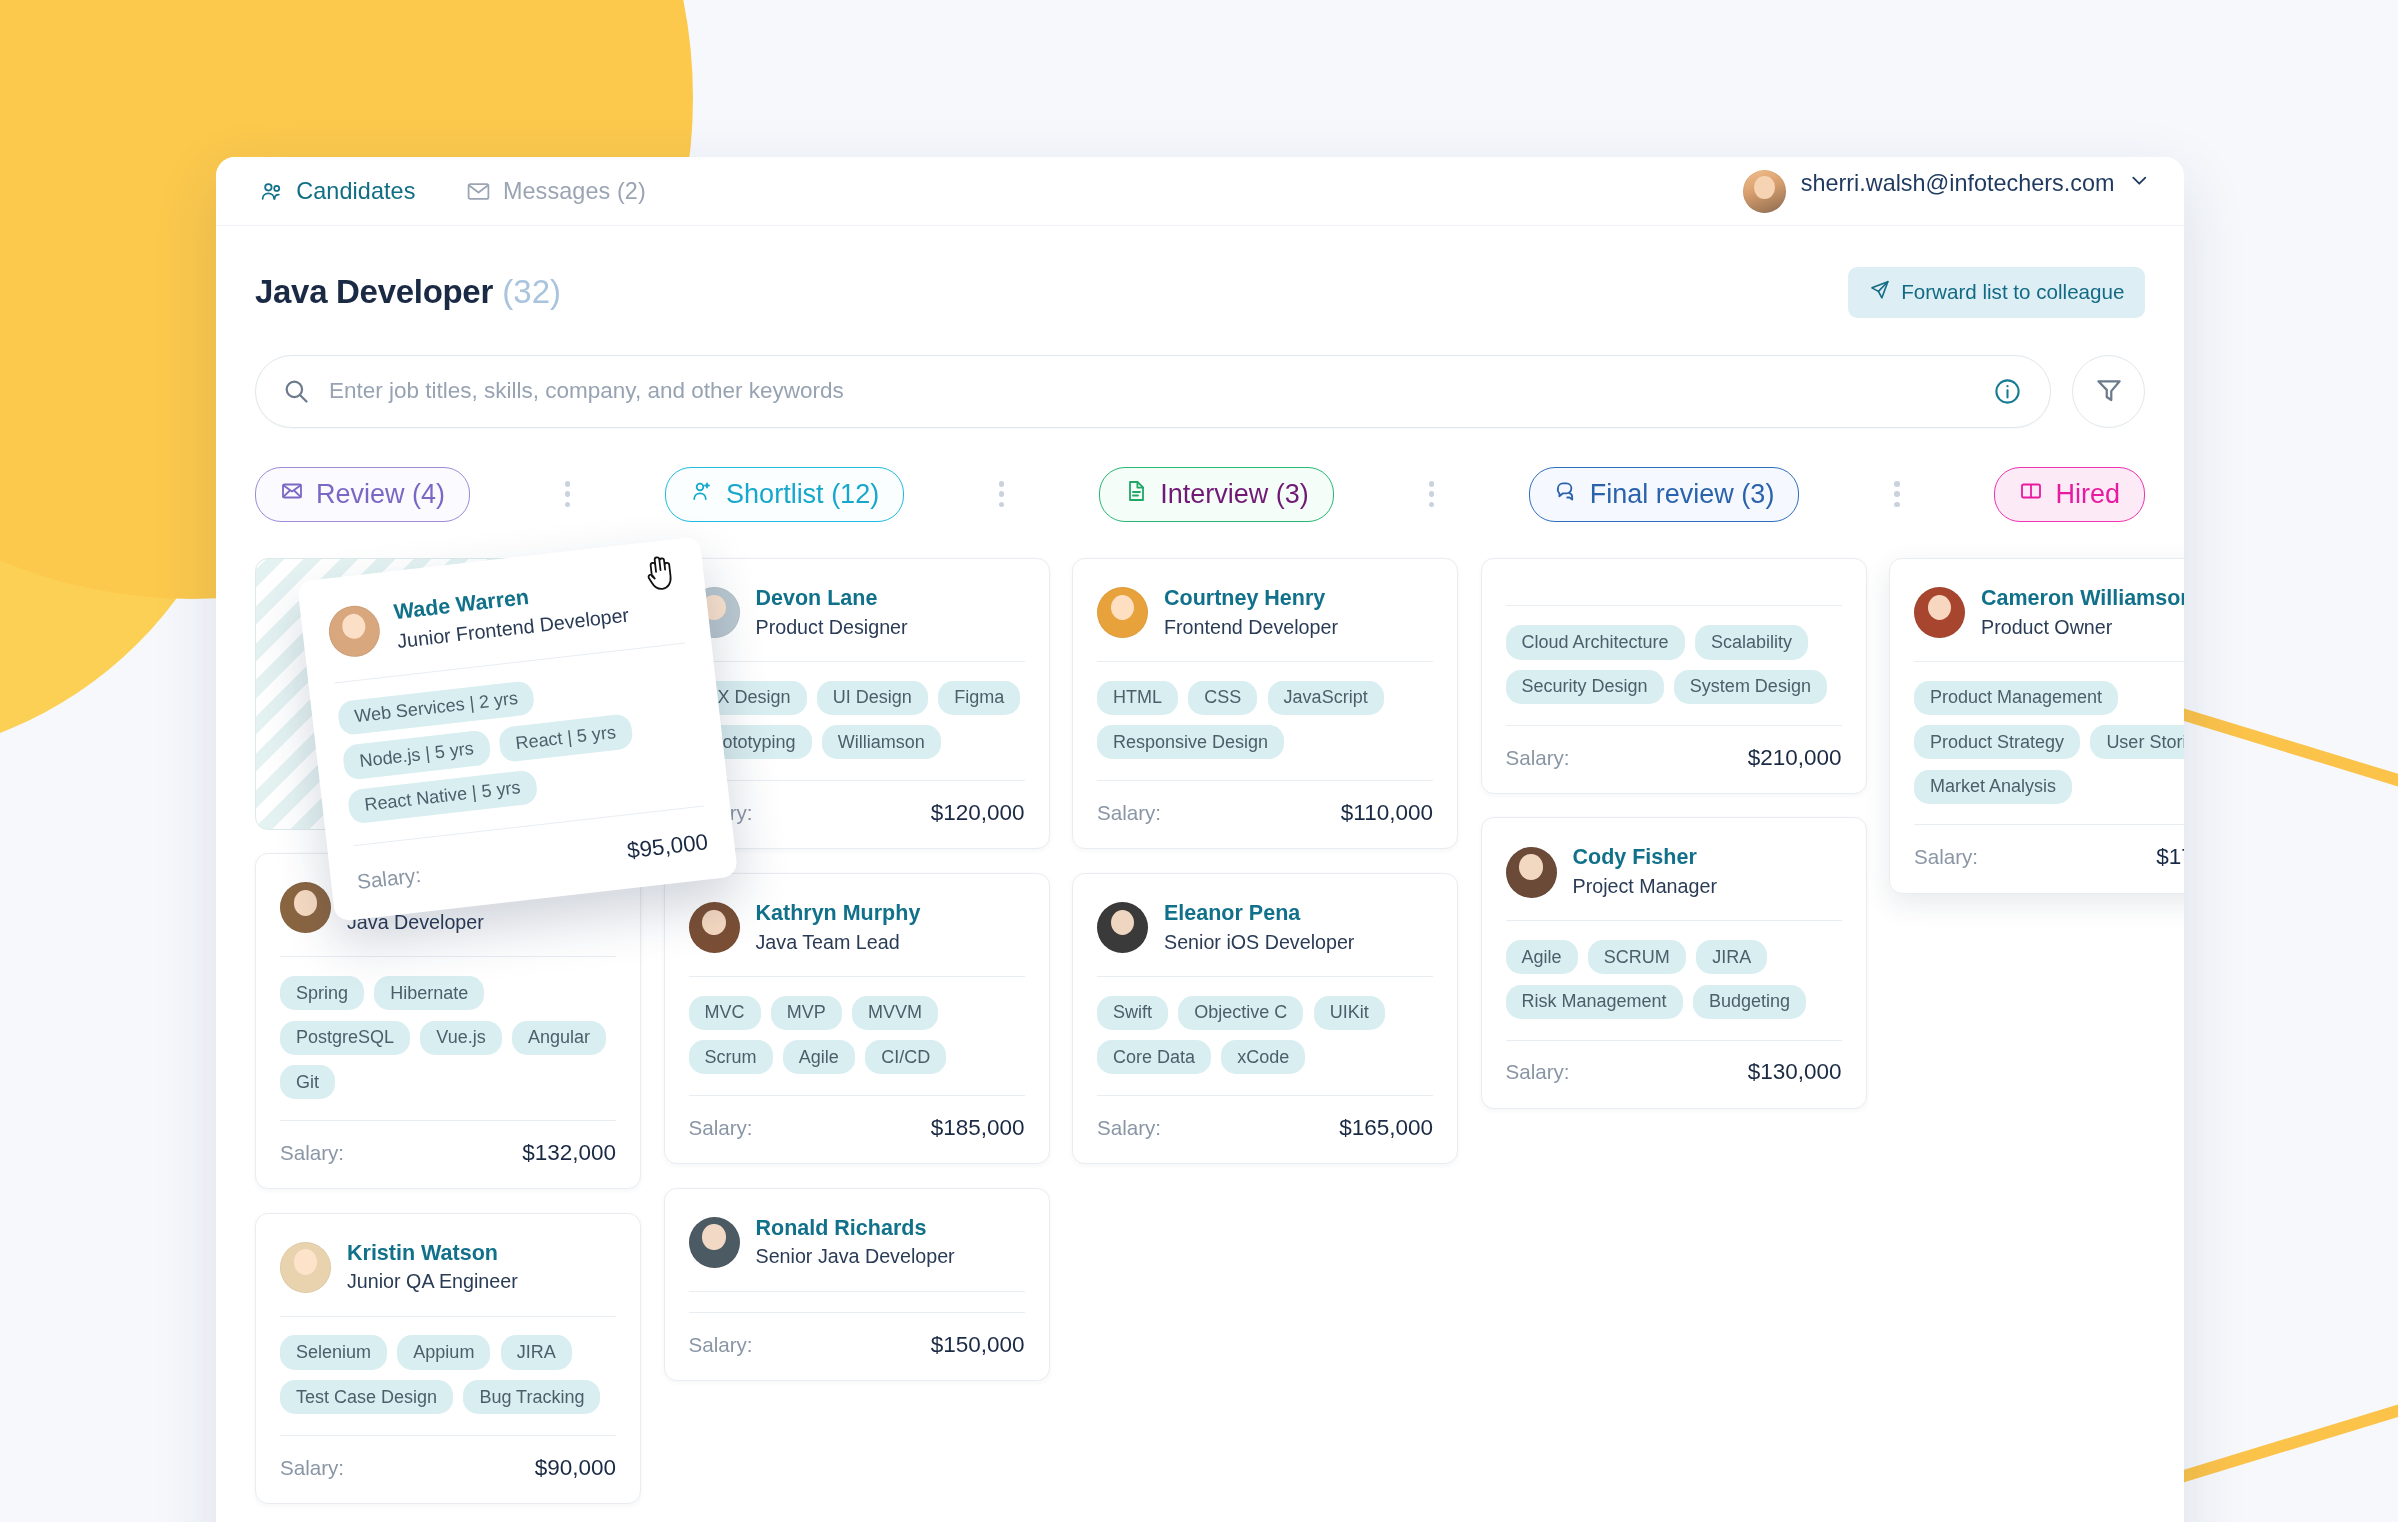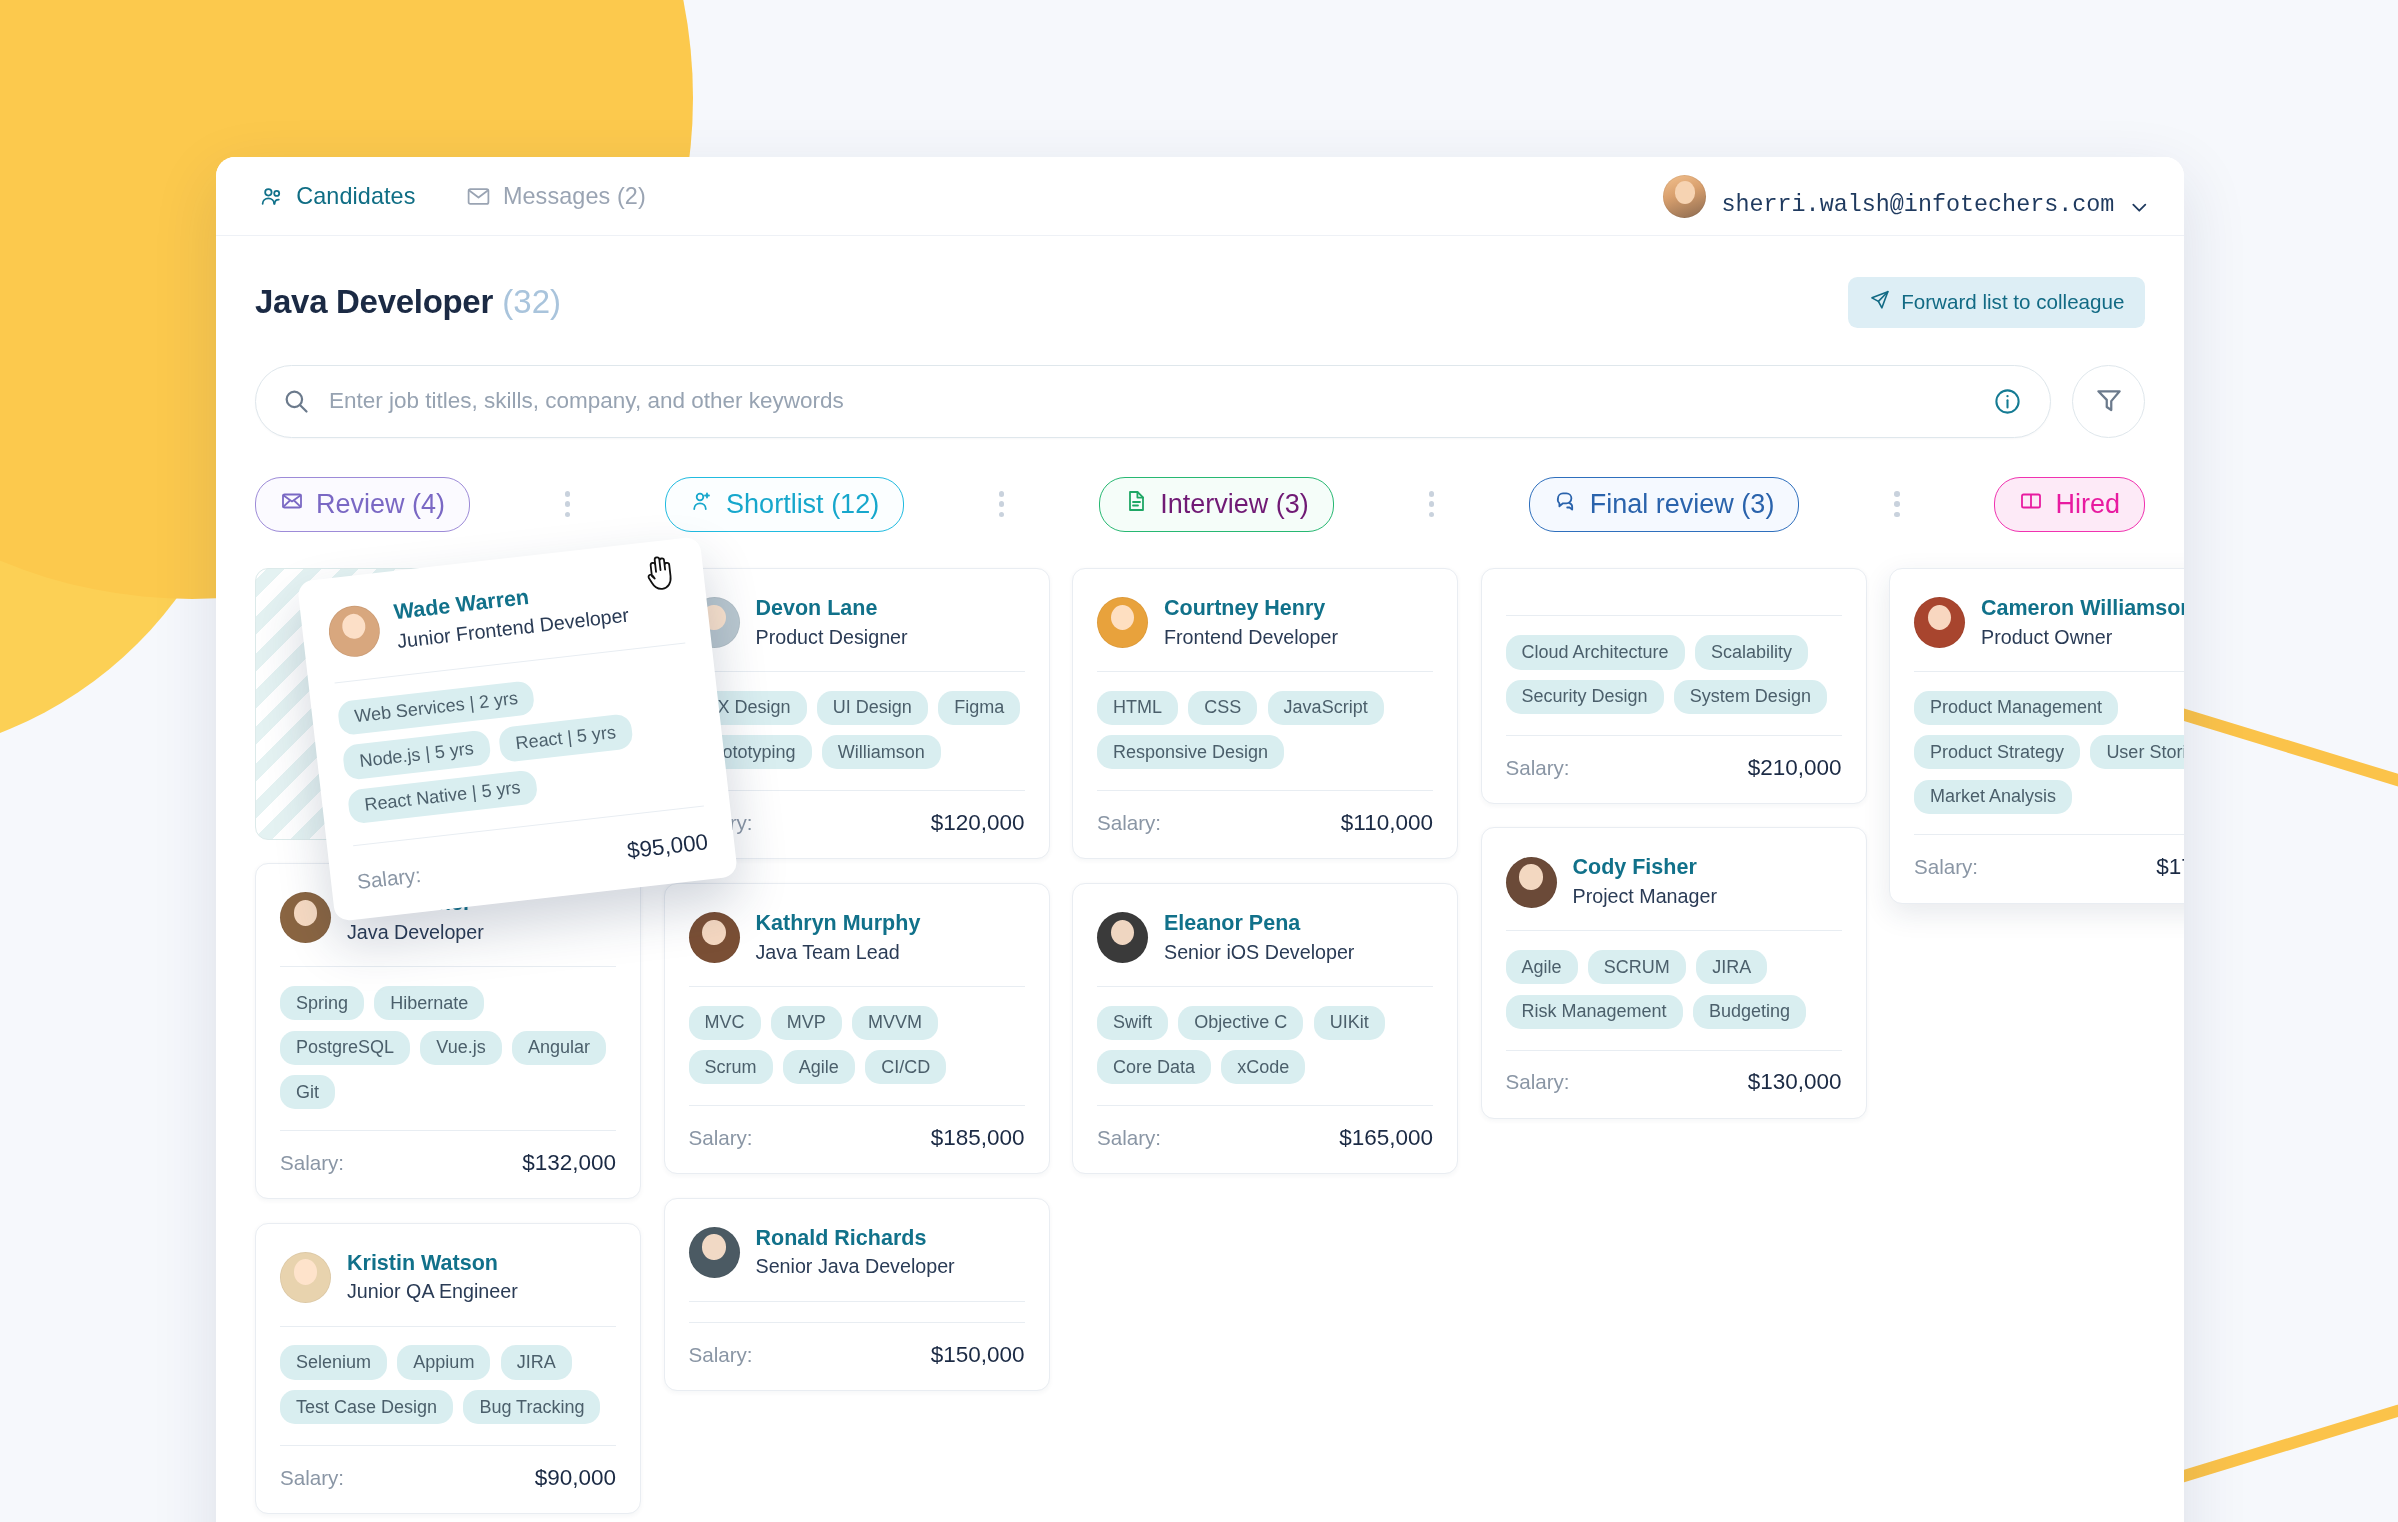--- a/index.html
+++ b/index.html
@@ -39,38 +39,38 @@
     left: 216px; top: 157px;
     width: 1968px; height: 1424px;
     background: #ffffff;
     border-radius: 19px 19px 0 0;
     box-shadow: 0 22.5px 66px rgba(27,45,79,.12);
     overflow: hidden;
   }
 
   
   .topnav {
-    height: 79px;
+    height: 69px;
     display: flex; align-items: center;
     padding: 0 34px 0 32px;
     border-bottom: 0.9px solid #eef1f6;
     background: #fff;
   }
   .nav-item {
     display: flex; align-items: center; gap: 12px;
     font-size: 23.4px; letter-spacing: 0.1px;
     padding: 5.6px 11.2px; border-radius: 7.5px;
     cursor: pointer;
   }
   .nav-item.active { color: #0f6d84; font-weight: 400; }
   .nav-item.muted  { color: #9aa4b3; margin-left: 28px; align-items: center; }
   .nav-ico { display: inline-flex; width: 25px; height: 25px; }
   .nav-ico svg { width: 100%; height: 100%; }
 
-  .topnav-right { margin-left: auto; display: flex; align-items: flex-end; gap: 15px; cursor: pointer; font-family: Liberation Mono, monospace; }
+  .topnav-right { margin-left: auto; display: flex; align-items: flex-start; gap: 15px; cursor: pointer; }
   .avatar-sm {
     width: 43px; height: 43px; border-radius: 50%;
     background: linear-gradient(160deg,#f3c18e 0%, #d9a06e 42%, #8b6a50 100%);
     position: relative; overflow: hidden; flex: 0 0 auto;
     box-shadow: inset 0 0 0 0.9px rgba(0,0,0,.06);
   }
   .avatar-sm::after {
     content:""; position:absolute; left:26%; top:16%;
     width:48%; height:52%; border-radius:50%;
     background:#f6d3b2;

